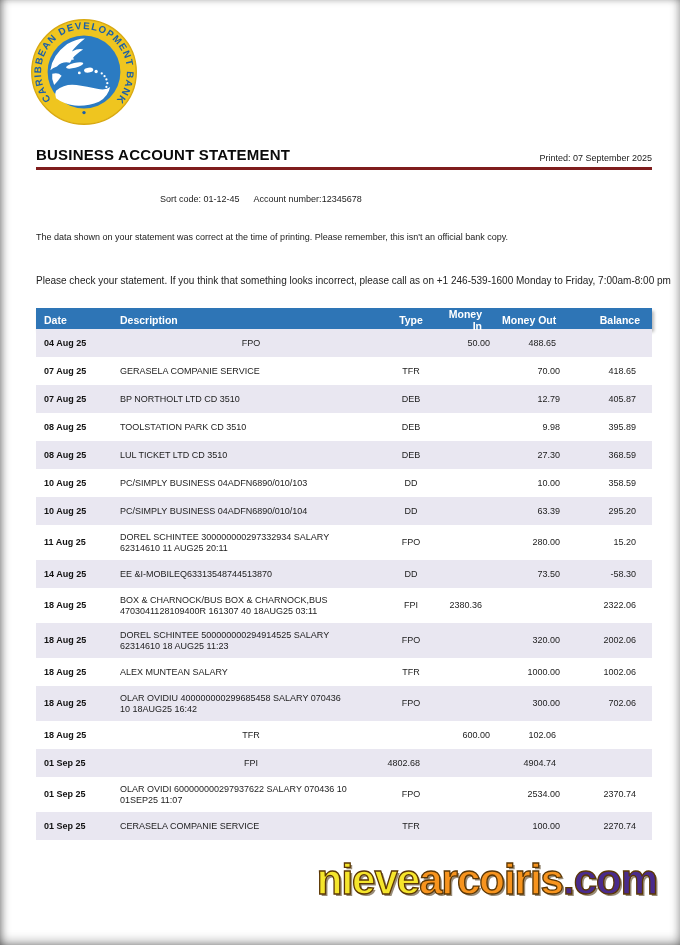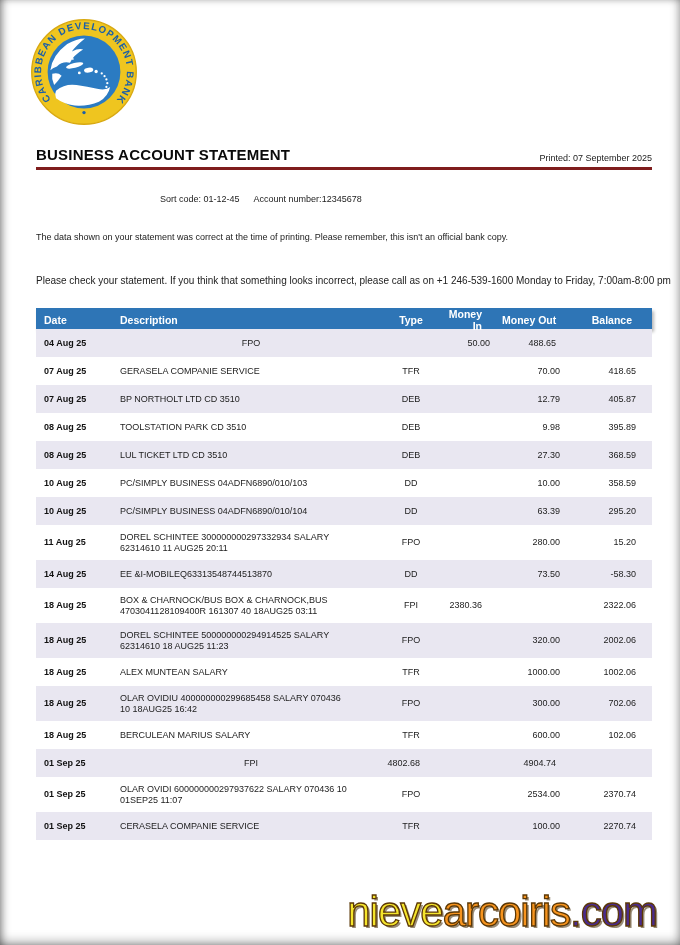--- a/index.html
+++ b/index.html
@@ -36,40 +36,39 @@
   .table{position:absolute;left:36px;top:308px;width:616px;}
   .thead{
     display:grid;grid-template-columns:84px 262px 58px 62px 70px 80px;
     background:var(--header-bg,#2E75B6);color:#fff;font-weight:bold;font-size:10.5px;
     height:21px;align-items:center;box-shadow:2px 3px 3px rgba(0,0,0,.28);
   }
   .h.date{padding-left:8px;}
   .h.type{text-align:center;}
   .h.in{text-align:right;padding-right:20px;}
   .h.out{padding-right:12px;}
-  .h.bal{text-align:right;padding-right:20px;}
+  .h.bal{text-align:right;padding-right:12px;}
   .trow{
     display:grid;grid-template-columns:84px 262px 58px 62px 70px 80px;
     align-items:center;font-size:9px;min-height:28px;padding:7px 0;box-sizing:border-box;
   }
   .trow.alt{background:var(--row-alt,#E9E7F1);}
   .cell{line-height:10.5px;}
   .cell.date{padding-left:8px;font-weight:bold;color:#111;}
   .cell.desc{padding-right:34px;}
   .cell.type{text-align:center;}
   .cell.in{text-align:right;padding-right:20px;}
   .cell.out{text-align:right;padding-right:12px;}
   .cell.bal{text-align:right;padding-right:16px;}
   
   .watermark{
-    position:absolute;top:856px;right:23px;font-size:42px;font-weight:400;letter-spacing:-1px;
+    position:absolute;top:856px;right:23px;font-size:42px;font-weight:700;letter-spacing:-1px;
     -webkit-text-stroke:1.3px #5b3705;
     text-shadow:2px 2px 0 rgba(70,45,10,.55);
     white-space:nowrap;
-    margin-top:32px;
   }
   .wm1{color:var(--wm1,#F5E52C);}
   .wm2{color:var(--wm2,#F7941E);}
   .wm3{color:var(--wm3,#4A2B8C);}
 </style>
 </head>
 <body>
 
 <div class="page">
 
@@ -235,21 +234,20 @@
       <div class="cell date">18 Aug 25</div>
       <div class="cell desc">OLAR OVIDIU 400000000299685458 SALARY 070436 10 18AUG25 16:42</div>
       <div class="cell type">FPO</div>
       <div class="cell in"></div>
       <div class="cell out">300.00</div>
       <div class="cell bal">702.06</div>
     </div>
 
     <div class="trow">
       <div class="cell date">18 Aug 25</div>
-      <div class="cell desc">BERCULEAN MARIUS SALARY</div>
       <div class="cell type">TFR</div>
       <div class="cell in"></div>
       <div class="cell out">600.00</div>
       <div class="cell bal">102.06</div>
     </div>
 
     <div class="trow alt">
       <div class="cell date">01 Sep 25</div>
       <div class="cell type">FPI</div>
       <div class="cell in">4802.68</div>

